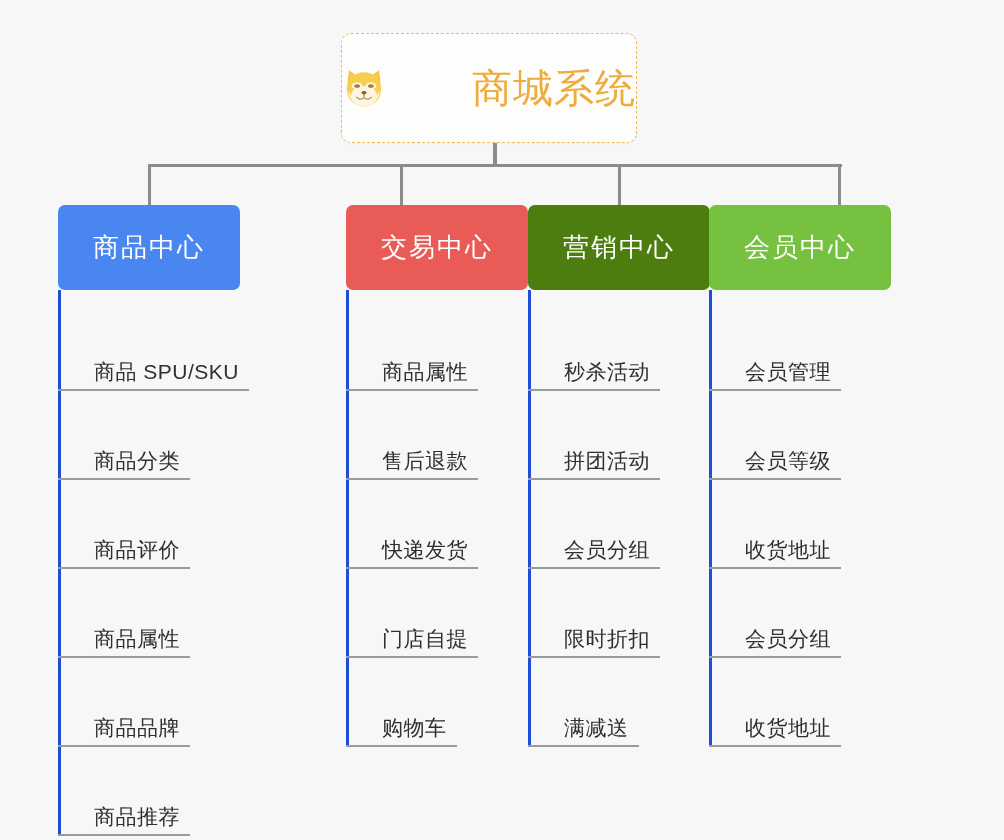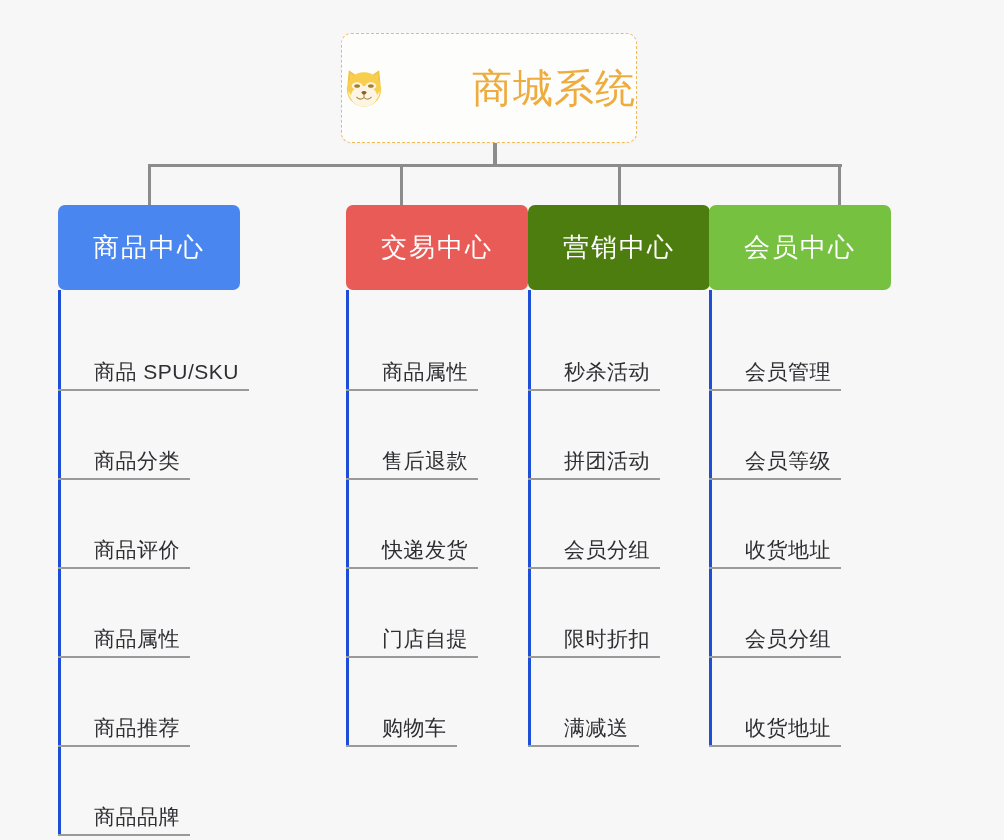--- a/index.html
+++ b/index.html
@@ -166,24 +166,24 @@
       <div class="leaf-item">
           <span class="leaf-label">商品分类</span>
         </div>
       <div class="leaf-item">
           <span class="leaf-label">商品评价</span>
         </div>
       <div class="leaf-item">
           <span class="leaf-label">商品属性</span>
         </div>
       <div class="leaf-item">
+          <span class="leaf-label">商品品牌</span>
+        </div>
+      <div class="leaf-item">
           <span class="leaf-label">商品推荐</span>
-        </div>
-      <div class="leaf-item">
-          <span class="leaf-label">商品品牌</span>
         </div>
     </div>
   </div>
 
   <div class="column col-2">
     <div class="cat-header" style="background:#e95b57;">
       <span>交易中心</span>
     </div>
     <div class="leaf-list">
       <div class="leaf-item">

